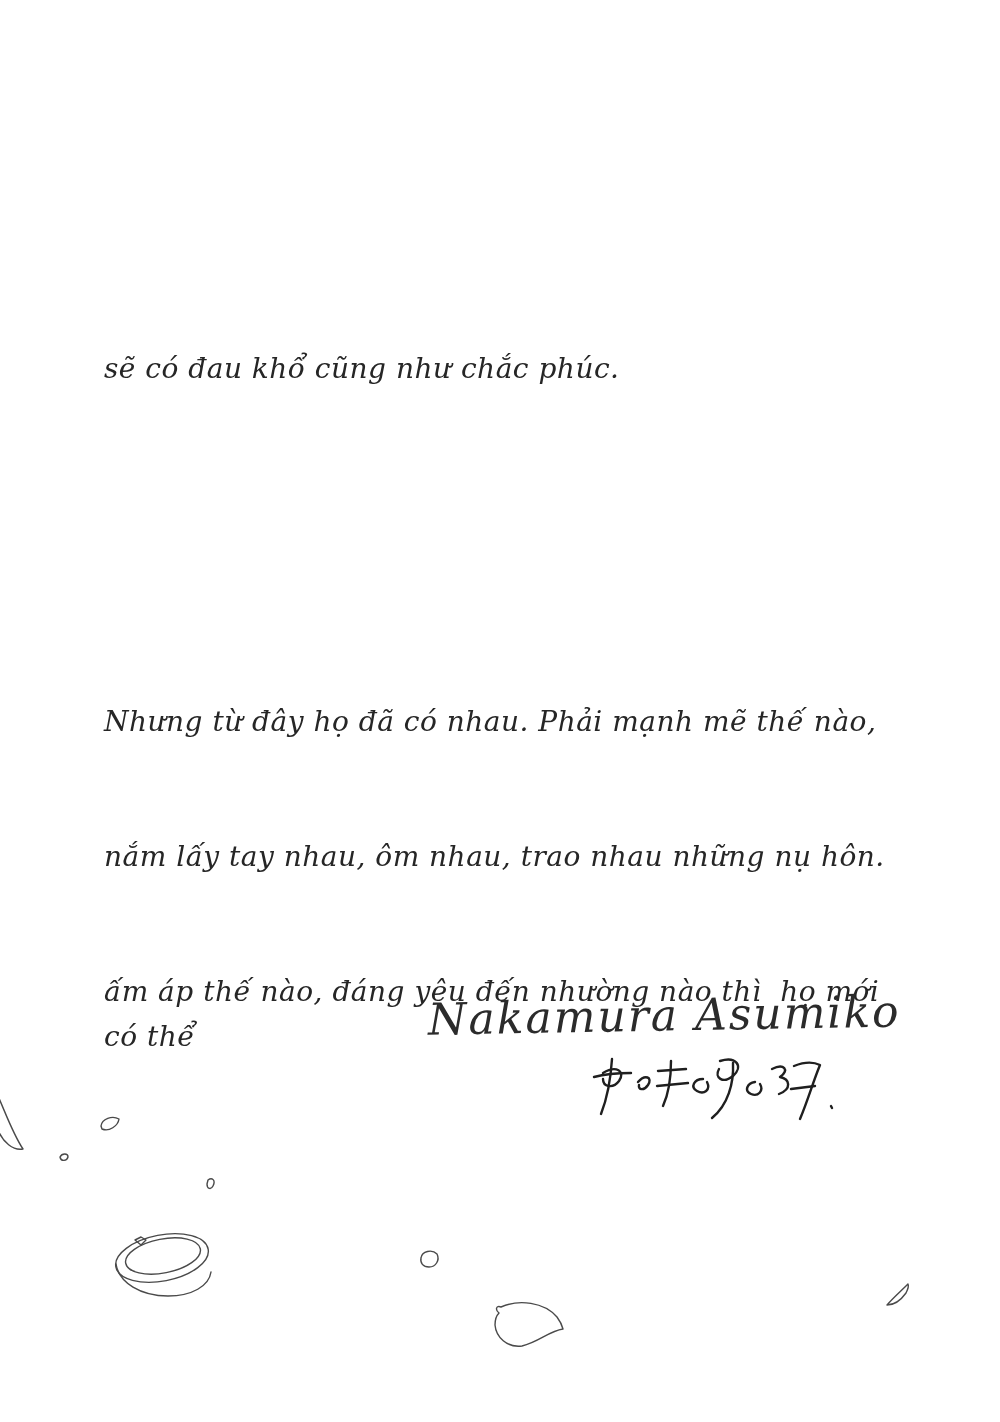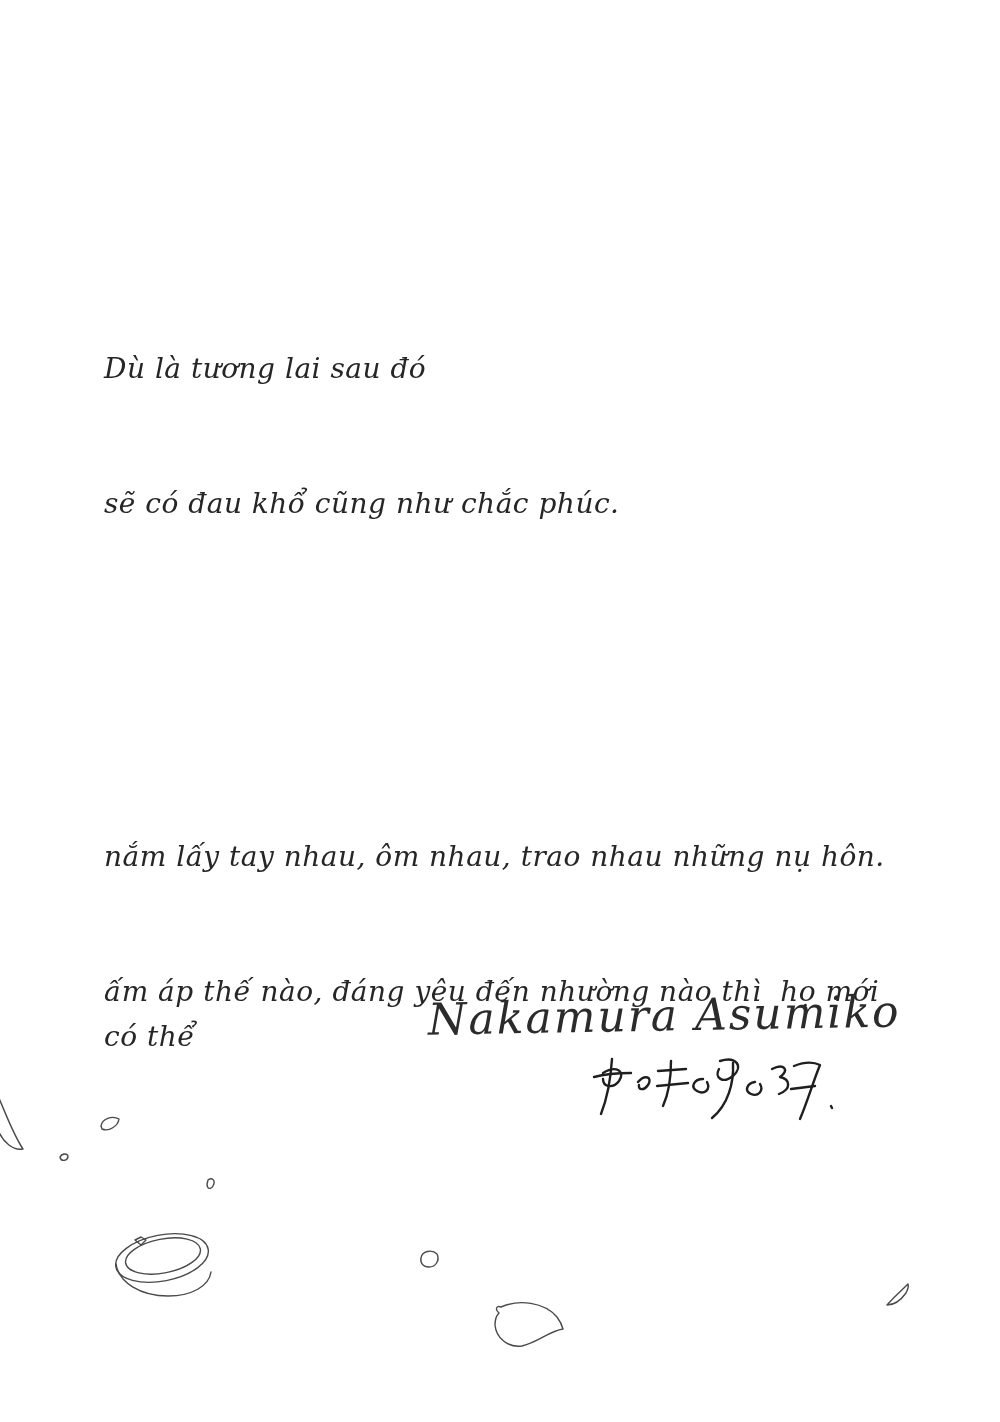--- a/index.html
+++ b/index.html
@@ -67,24 +67,24 @@
     stroke-width: 2.4;
   }
 </style>
 </head>
 <body>
 
 <div class="page">
 
   <div class="text-block">
     <div class="para">
-      <div class="line">Dù là tương lai sau đó</div>
       <div class="line">sẽ có đau khổ cũng như chắc phúc.</div>
     </div>
     <div class="para">
+      <div class="line">Nhưng từ đây họ đã có nhau. Phải mạnh mẽ thế nào,</div>
       <div class="line">nắm lấy tay nhau, ôm nhau, trao nhau những nụ hôn.</div>
       <div class="line">ấm áp thế nào, đáng yêu đến nhường nào thì  họ mới có thể</div>
     </div>
     
     
   </div>
 
   <div class="signature-name">Nakamura Asumiko</div>
 
   <svg class="deco-layer" viewBox="0 0 1000 1422" xmlns="http://www.w3.org/2000/svg">

